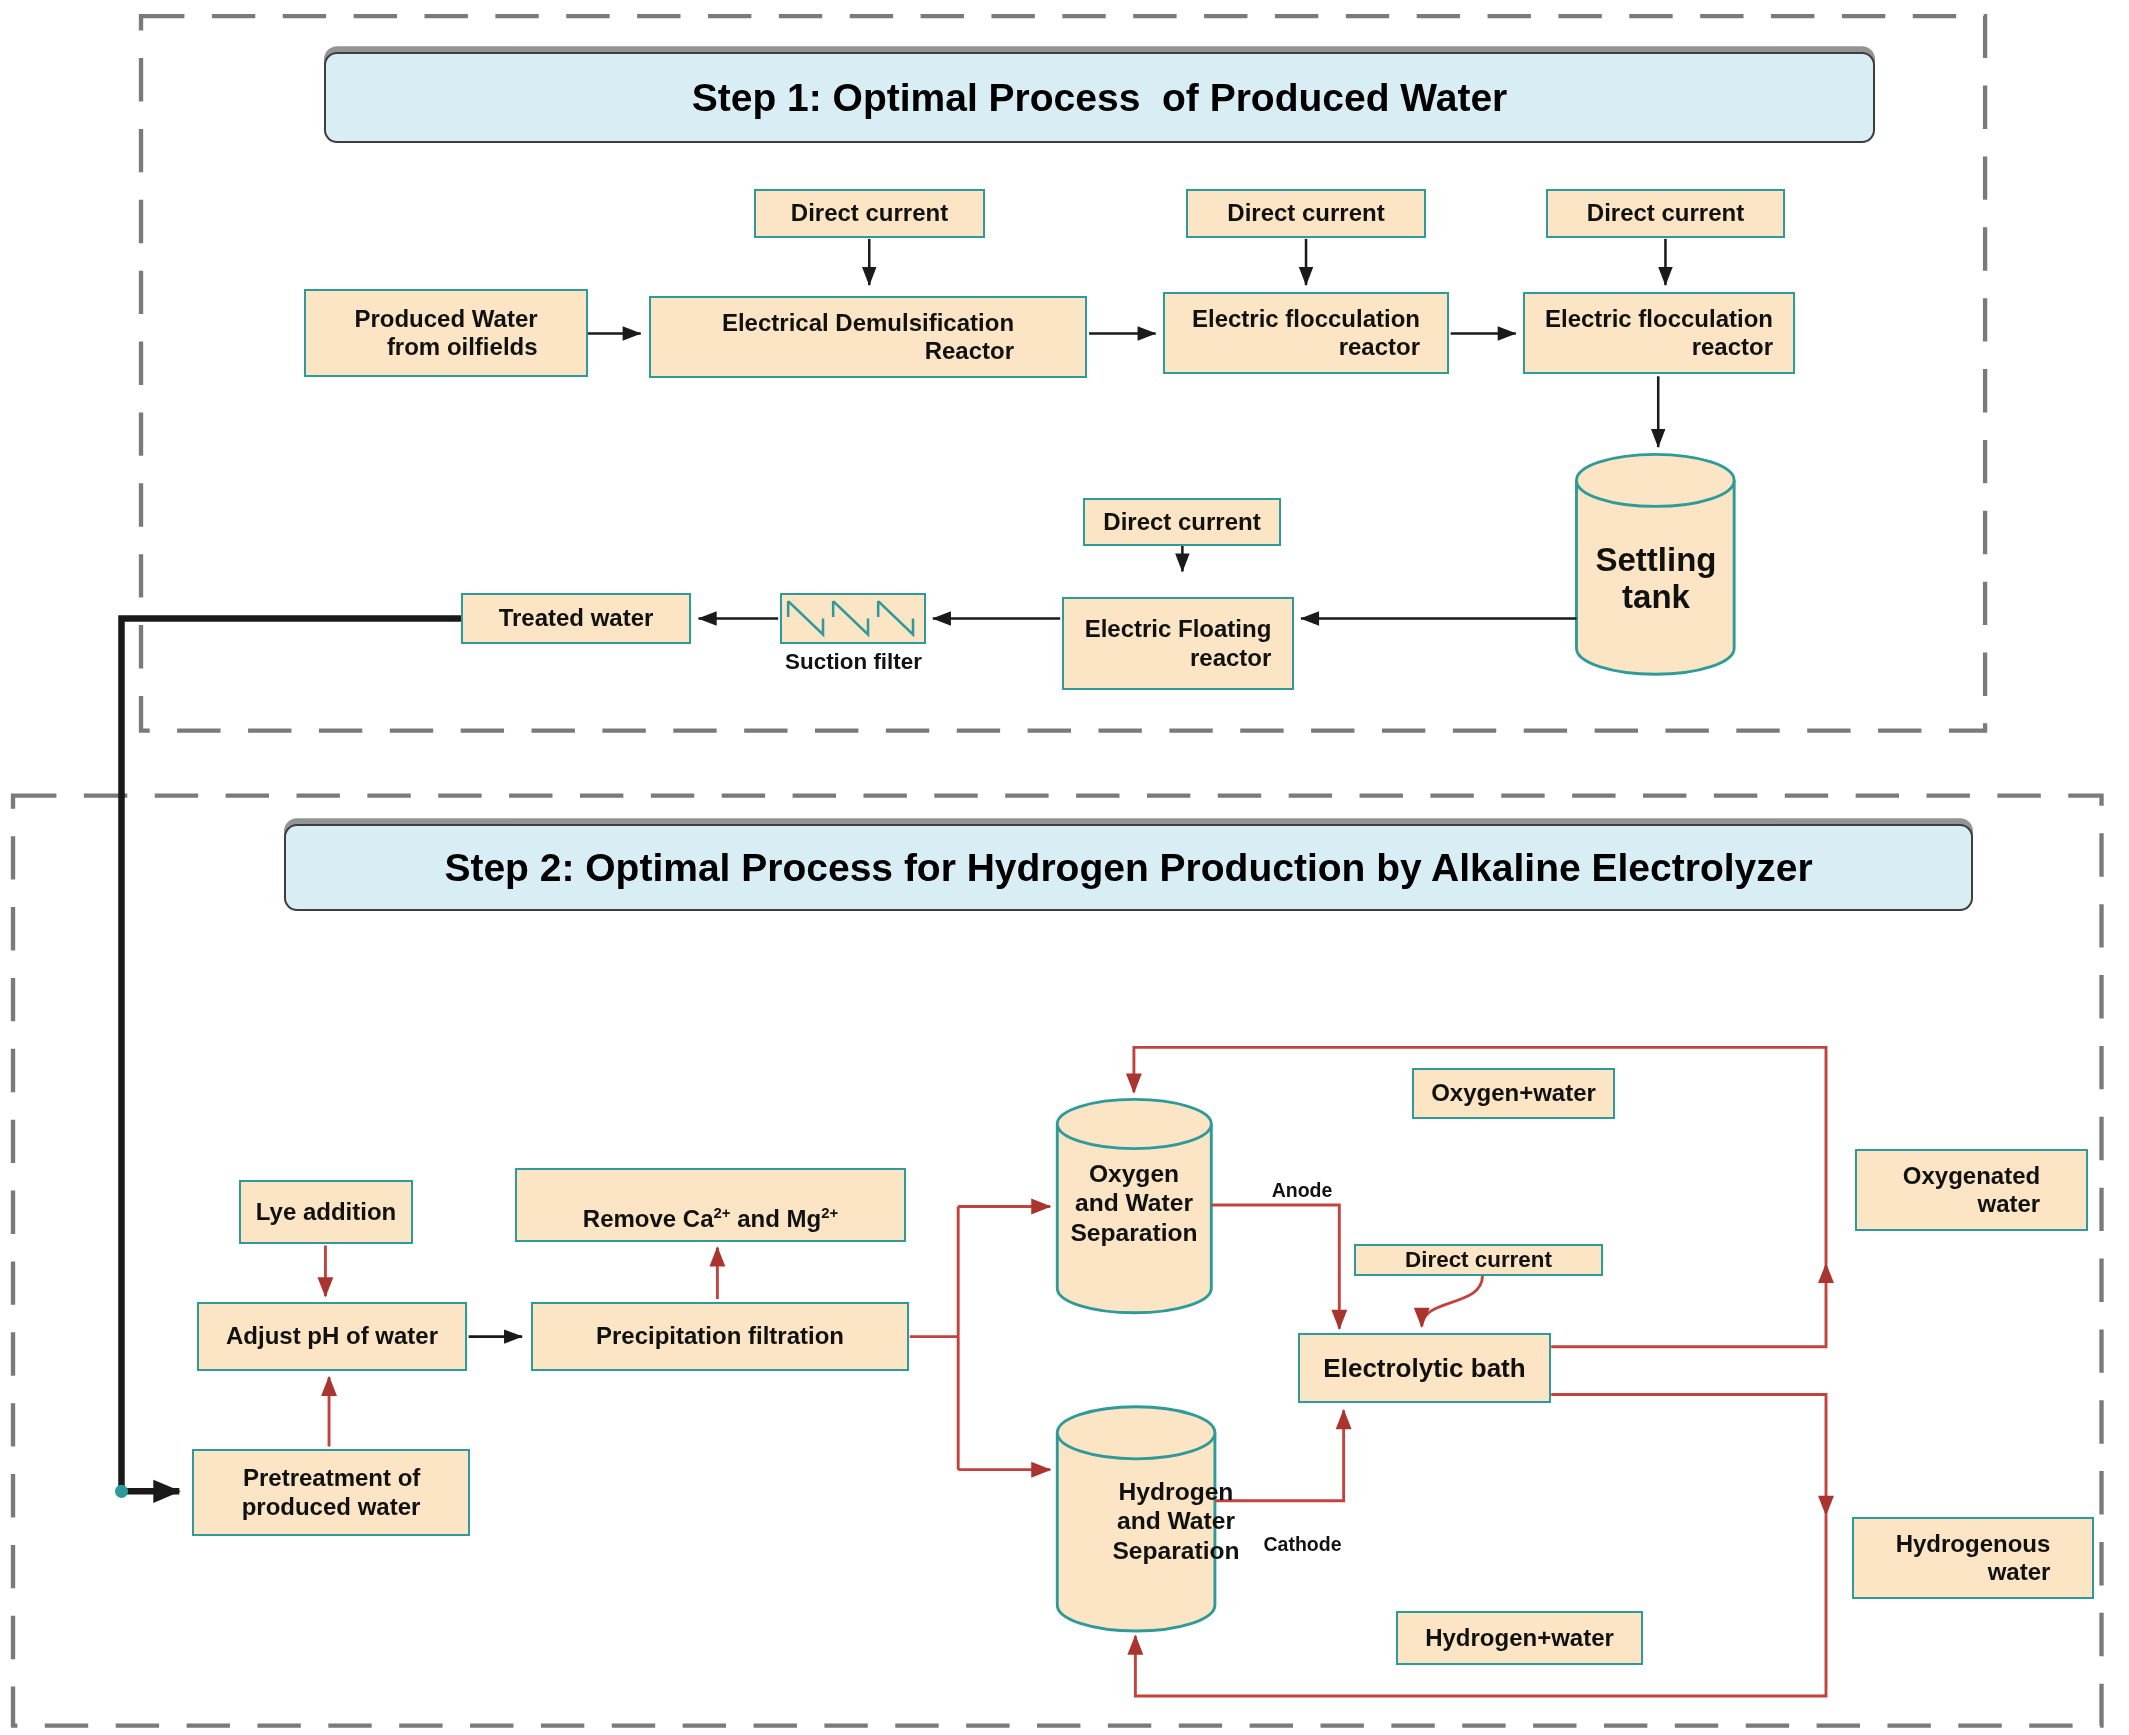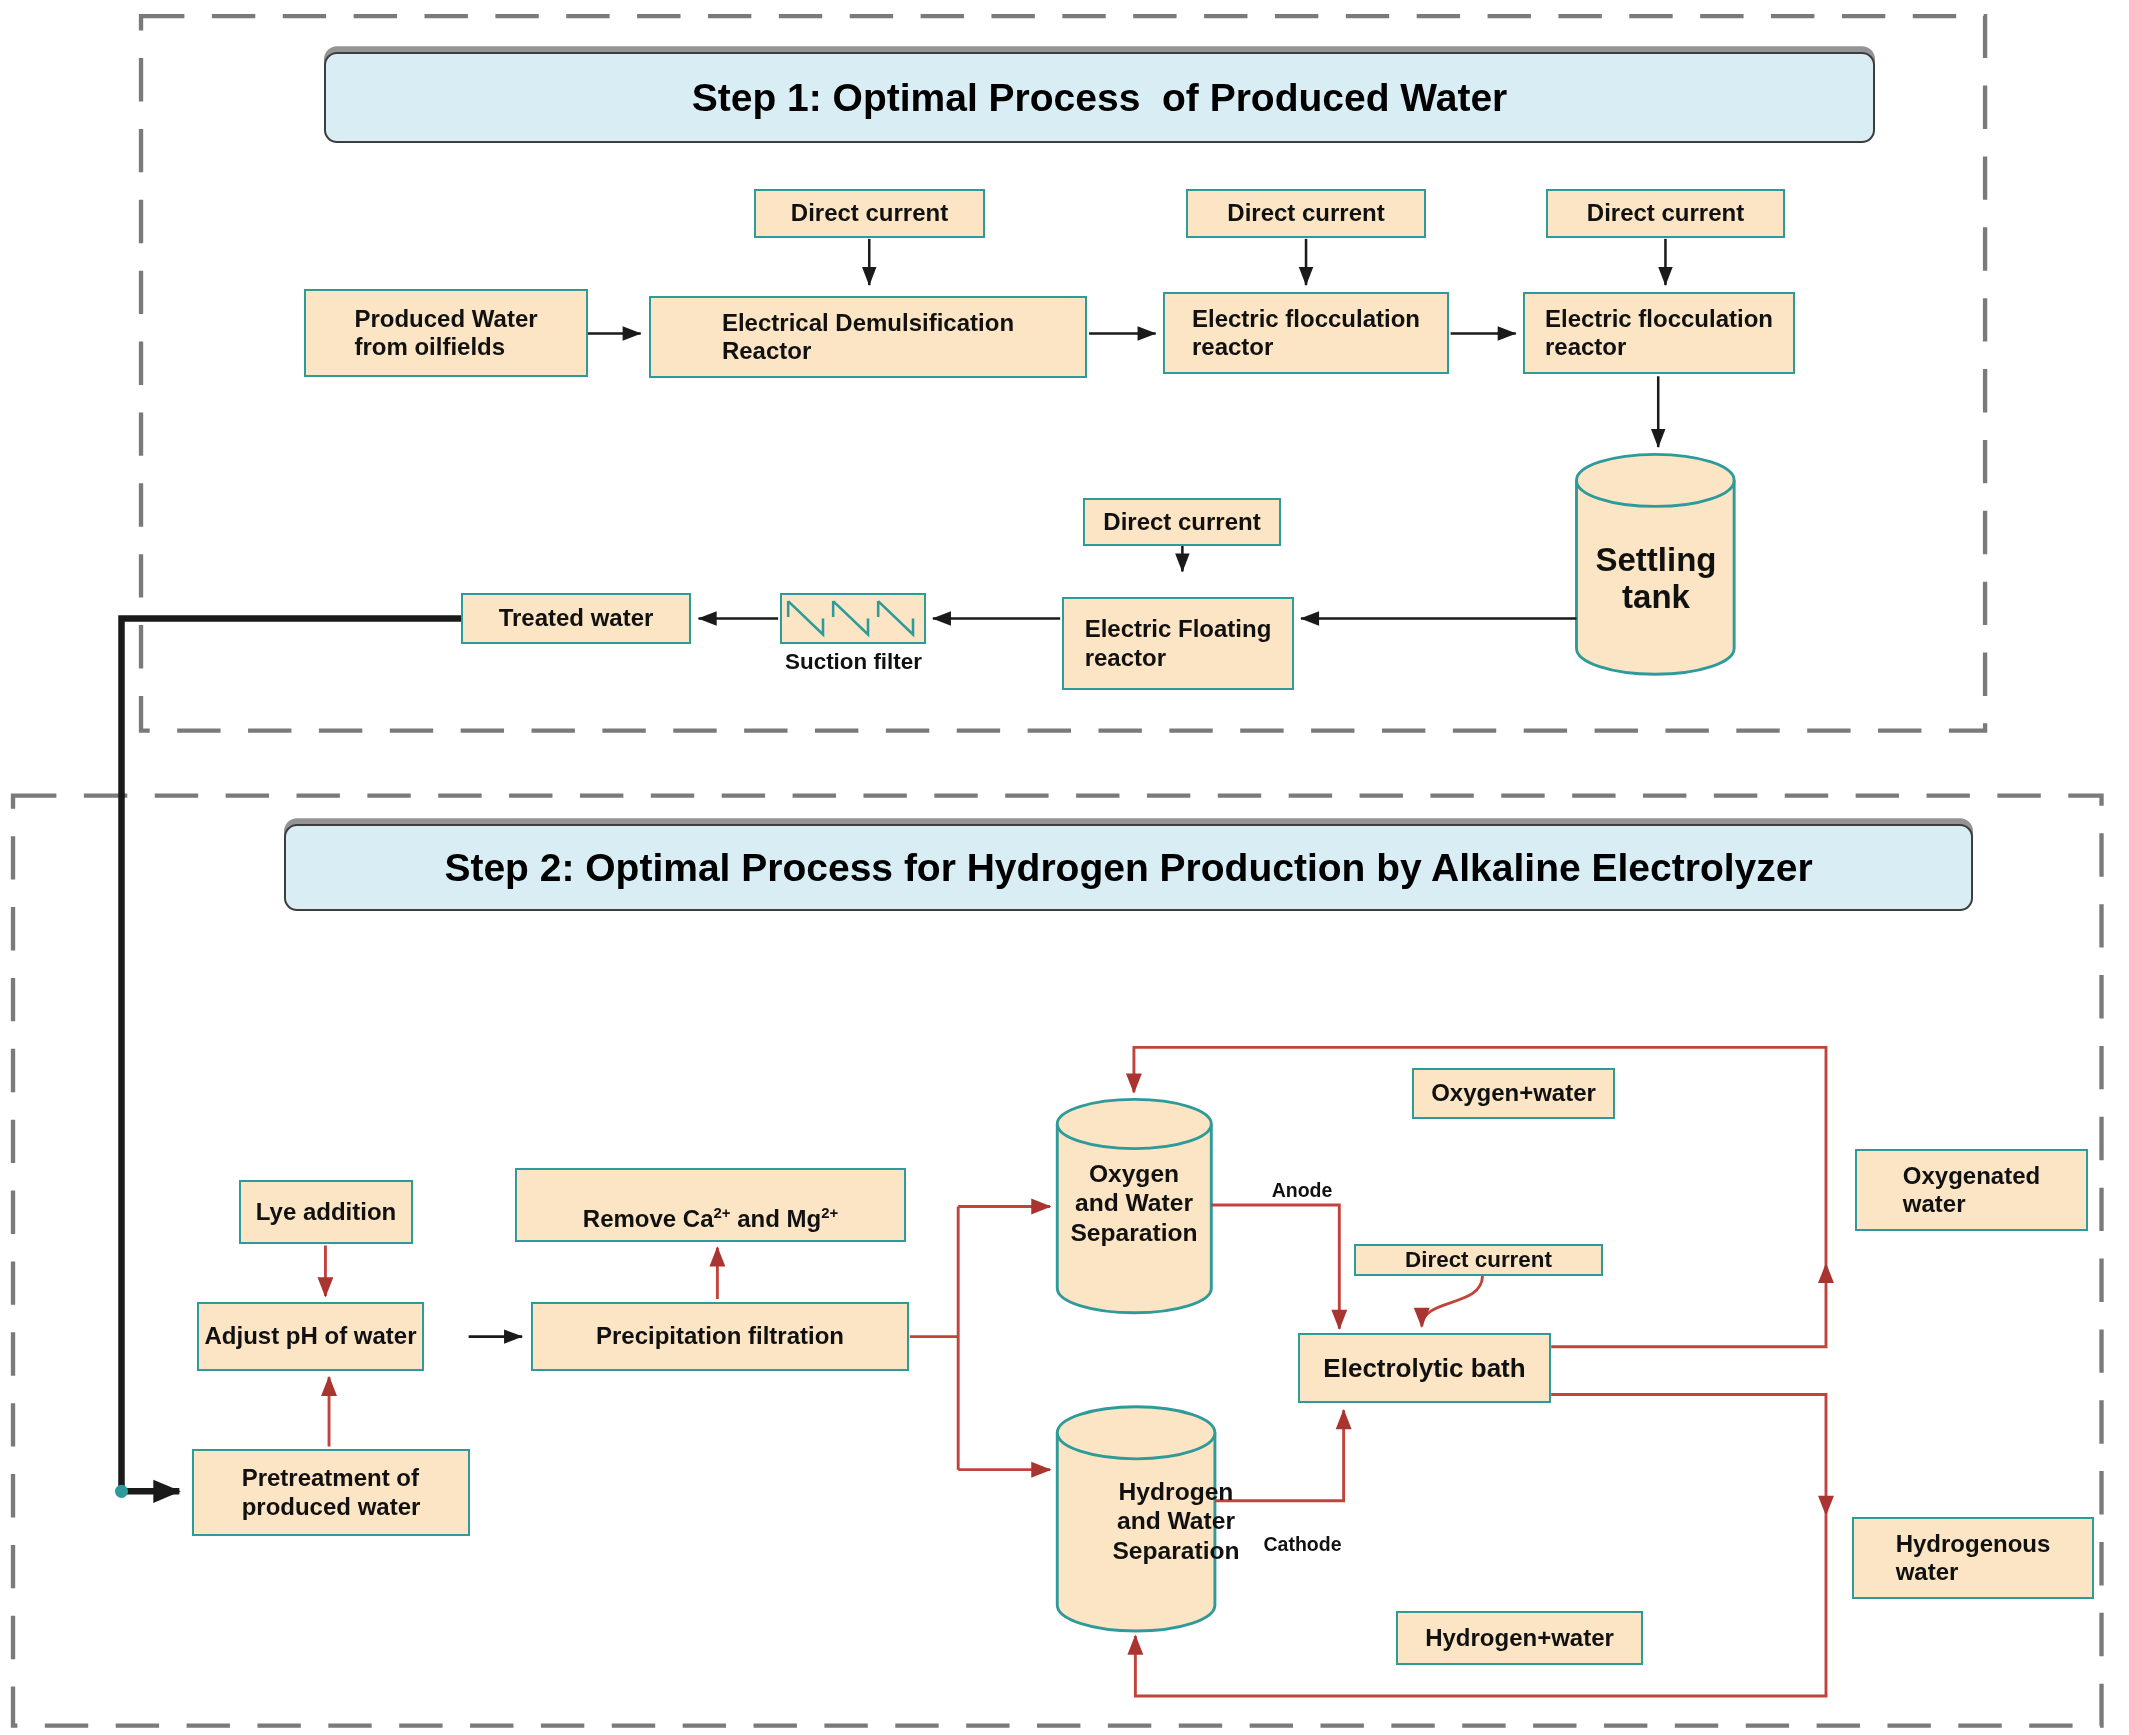--- a/index.html
+++ b/index.html
@@ -8,21 +8,21 @@
     width:2129px;height:1736px;
     background:#ffffff;
     font-family:"Liberation Sans", sans-serif;
     overflow:hidden;
   }
   #wires{position:absolute;left:0;top:0;z-index:1;}
   .tanbox{
     position:absolute;z-index:2;box-sizing:border-box;
     background:#fbe5c5;border:2.9px solid #2e9a9a;
     display:flex;align-items:center;justify-content:center;
-    text-align:left;font-weight:bold;font-size:24px;line-height:1.18;
+    text-align:right;font-weight:bold;font-size:24px;line-height:1.18;
     color:#111;white-space:pre-line;
   }
   .title{
     position:absolute;z-index:2;box-sizing:border-box;
     background:#d9edf5;border:2.2px solid #3d3d3d;border-radius:13px;
     display:flex;align-items:center;justify-content:center;
     font-weight:bold;font-size:39px;color:#000;
     white-space:pre;box-shadow:0 -5.8px 0 #949494;
   }
   .cyl-label{
@@ -149,21 +149,21 @@
   </div>
 
   <div class="tanbox" style="left:239px;top:1180px;width:174px;height:64px;">Lye addition</div>
 
   <div class="tanbox" style="left:515px;top:1168px;width:391px;height:74px;">
     <div>
       <span>Remove Ca</span><sup class="ion">2+</sup><span> and Mg</span><sup class="ion">2+</sup>
     </div>
   </div>
 
-  <div class="tanbox" style="left:197px;top:1302px;width:227px;height:69px;">Adjust pH of water</div>
+  <div class="tanbox" style="left:197px;top:1302px;width:270px;height:69px;">Adjust pH of water</div>
   <div class="tanbox" style="left:531px;top:1302px;width:378px;height:69px;">Precipitation filtration</div>
   <div class="tanbox" style="left:192px;top:1449px;width:278px;height:87px;">Pretreatment of
 produced water</div>
 
   <div class="cyl-label" style="left:1057px;top:1149px;width:154px;height:108px;font-size:24.6px;line-height:1.2;">Oxygen
 and Water
 Separation</div>
   <div class="cyl-label" style="left:1057px;top:1467px;width:158px;height:108px;font-size:24.6px;line-height:1.2;padding-left:40px;">Hydrogen
 and Water
 Separation</div>

